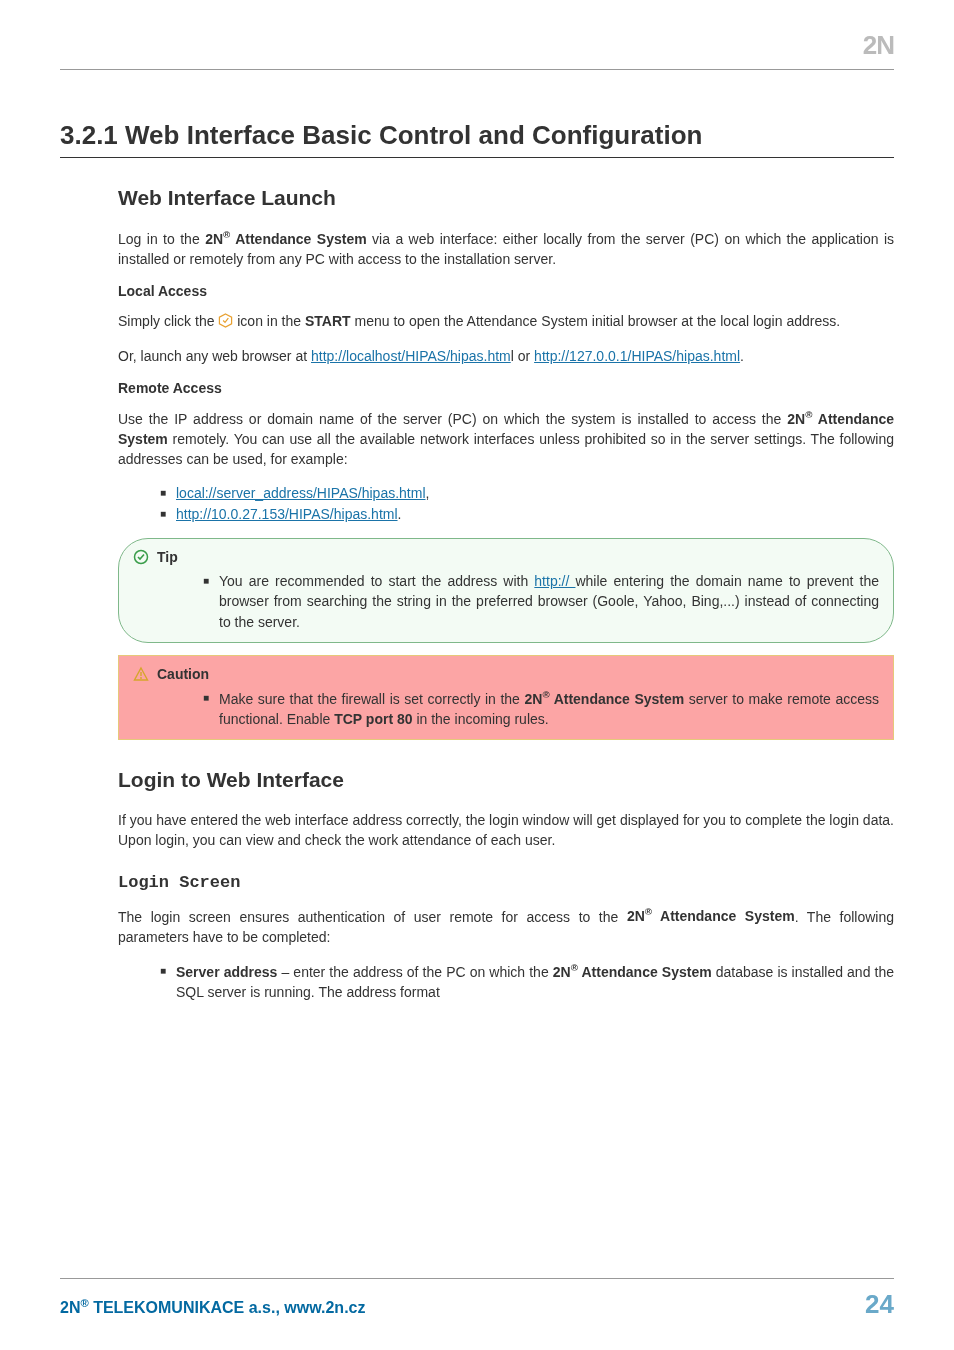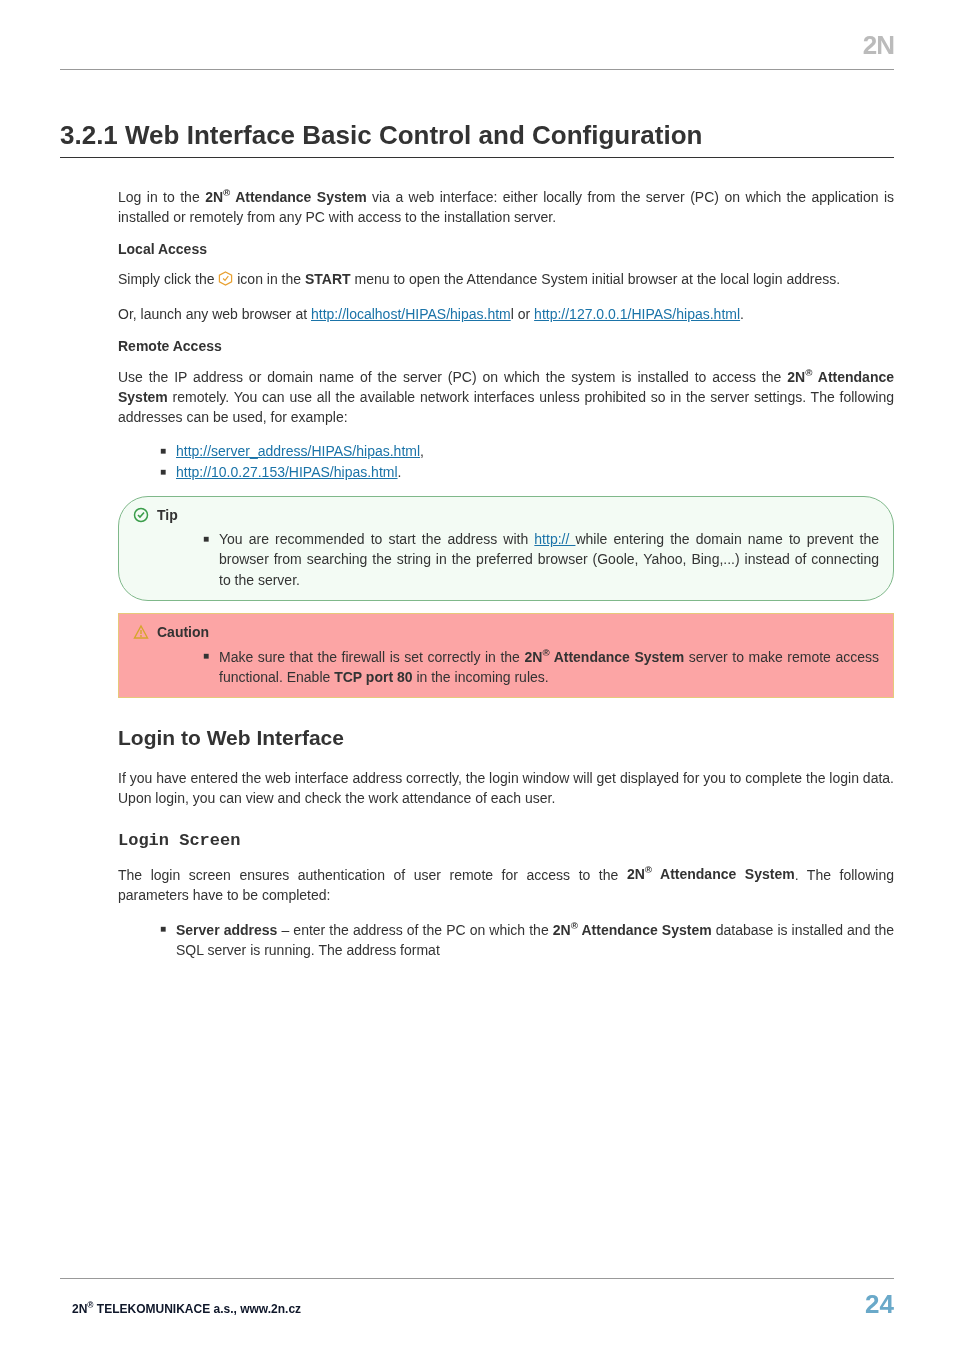--- a/index.html
+++ b/index.html
@@ -148,44 +148,44 @@
     bottom: 30px;
     left: 60px;
     right: 60px;
     border-top: 1px solid #999;
     padding-top: 10px;
     display: flex;
     justify-content: space-between;
     align-items: baseline;
   }
   .footer-left {
-    font-size: 12px;
-    color: #0f172a;
-    font-weight: bold;
-    margin-left: 12px;
+    font-size: 16px;
+    color: #0369a1;
+    font-weight: bold;
   }
   .footer-left sup { font-size: 0.7em; }
   .footer-right {
     font-size: 26px;
     color: #6aa9c9;
     font-weight: bold;
     font-family: Arial, sans-serif;
   }
 </style>
 </head>
 <body>
 
 <div class="header-bar">
   <span class="logo-2n">2N</span>
 </div>
 
 <h1 class="section-heading">3.2.1 Web Interface Basic Control and Configuration</h1>
 
 <div class="content">
 
+  <h2 class="sub-heading">Web Interface Launch</h2>
 
   <p class="body-text">
     <span>Log in to the </span><strong><span>2N</span><sup class="reg">®</sup><span> Attendance System</span></strong><span> via a web interface: either locally from the server (PC) on which the application is installed or remotely from any PC with access to the installation server.</span>
   </p>
 
   <strong class="sub-label">Local Access</strong>
 
   <p class="body-text">
     <span>Simply click the </span><span class="inline-icon-hex"><svg viewBox="0 0 16 16">
           <polygon points="8,1 14.5,4.5 14.5,11.5 8,15 1.5,11.5 1.5,4.5" fill="none" stroke="#e8a030" stroke-width="1.3"></polygon>
@@ -197,21 +197,21 @@
     <span>Or, launch any web browser at </span><a class="link">http://localhost/HIPAS/hipas.htm</a><span>l</span><span> or </span><a class="link">http://127.0.0.1/HIPAS/hipas.html</a><span>.</span>
   </p>
 
   <strong class="sub-label">Remote Access</strong>
 
   <p class="body-text">
     <span>Use the IP address or domain name of the server (PC) on which the system is installed to access the </span><strong><span>2N</span><sup class="reg">®</sup><span> Attendance System</span></strong><span> remotely. You can use all the available network interfaces unless prohibited so in the server settings. The following addresses can be used, for example:</span>
   </p>
 
   <ul class="bullet-list">
-    <li><a class="link">http://server_address/HIPAS/hipas.html</a>,</li>
+    <li><a class="link">local://server_address/HIPAS/hipas.html</a>,</li>
     <li><a class="link">http://10.0.27.153/HIPAS/hipas.html</a>.</li>
   </ul>
 
   <div class="callout tip">
     <div class="callout-head">
       <span class="icon-check">
         <svg viewBox="0 0 16 16">
             <circle cx="8" cy="8" r="6.5" fill="none" stroke="#3a9d4a" stroke-width="1.5"></circle>
             <path d="M5 8 L7 10 L11 5.5" fill="none" stroke="#3a9d4a" stroke-width="1.6"></path>
           </svg>

